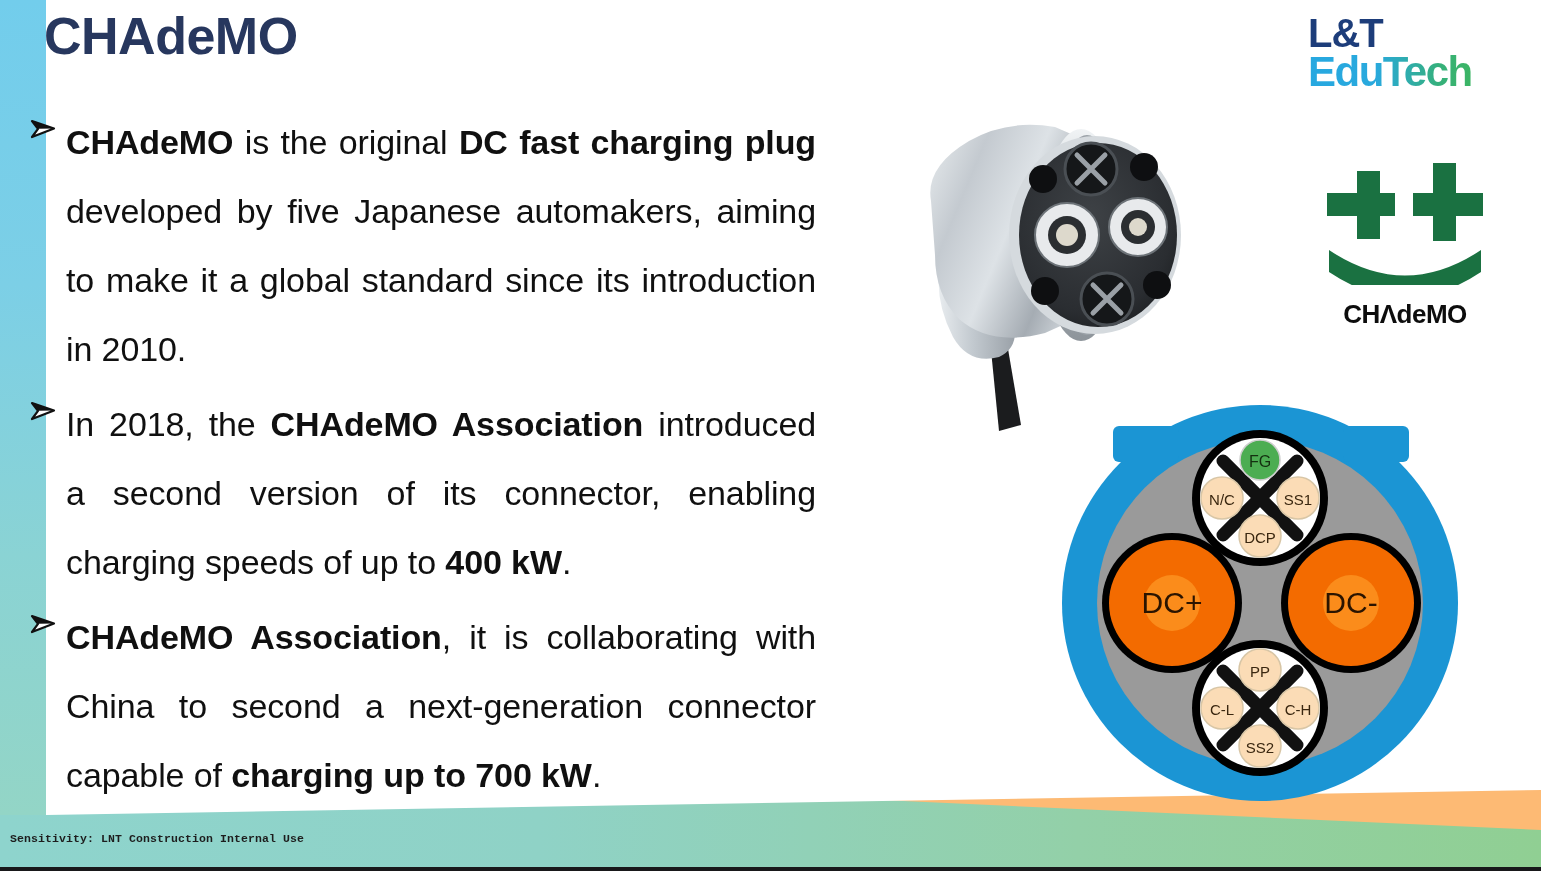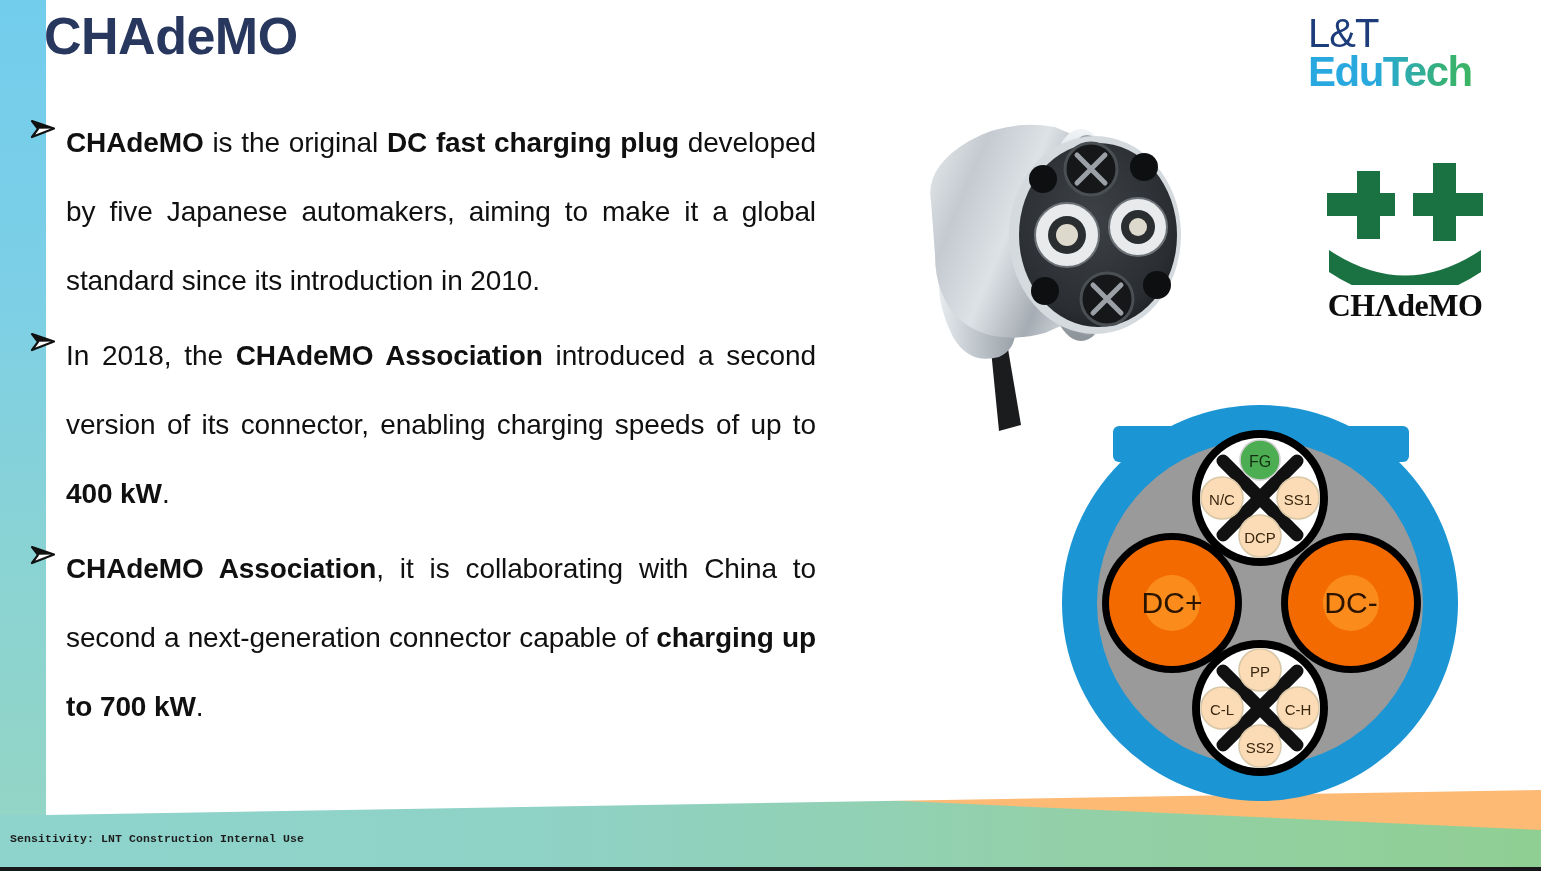--- a/index.html
+++ b/index.html
@@ -84,21 +84,21 @@
     margin-bottom: 6px;
   }
   .bullet-marker {
     position: absolute;
     left: 12px;
     top: 6px;
     width: 30px;
     height: 30px;
   }
   .bullet-text {
-    font-size: 28px;
+    font-size: 34px;
     line-height: 69px;
     color: #101010;
     text-align: justify;
     text-align-last: left;
     letter-spacing: -0.1px;
     word-spacing: 0px;
   }
   .bullet-text b { font-weight: bold; }
 
   
@@ -116,21 +116,21 @@
   
   .lnt-logo {
     position: absolute;
     left: 1308px;
     top: 14px;
     width: 200px;
     text-align: left;
   }
   .lnt-line1 {
     font-size: 40px;
-    font-weight: normal;
+    font-weight: bold;
     color: #1d3d7a;
     line-height: 0.95;
     letter-spacing: -1px;
   }
   .lnt-line2 {
     font-size: 42px;
     font-weight: bold;
     line-height: 0.95;
     letter-spacing: -1.5px;
     background: linear-gradient(90deg, #27a8e0 0%, #29a9dd 34%, #35b07a 66%, #45bb4a 100%);
@@ -142,26 +142,25 @@
   
   .chademo-logo {
     position: absolute;
     left: 1305px;
     top: 155px;
     width: 200px;
     text-align: center;
   }
   .chademo-mark { display: block; margin: 0 auto; }
   .chademo-word {
-    margin-top: 2px;
-    font-size: 32px;
+    margin-top: 14px;
+    font-size: 26px;
     font-weight: bold;
     color: #0d0d0d;
     letter-spacing: -0.5px;
-    font-family: Liberation Serif, serif;
   }
 
   
   .connector-photo {
     position: absolute;
     left: 895px;
     top: 95px;
     width: 320px;
     height: 340px;
   }

